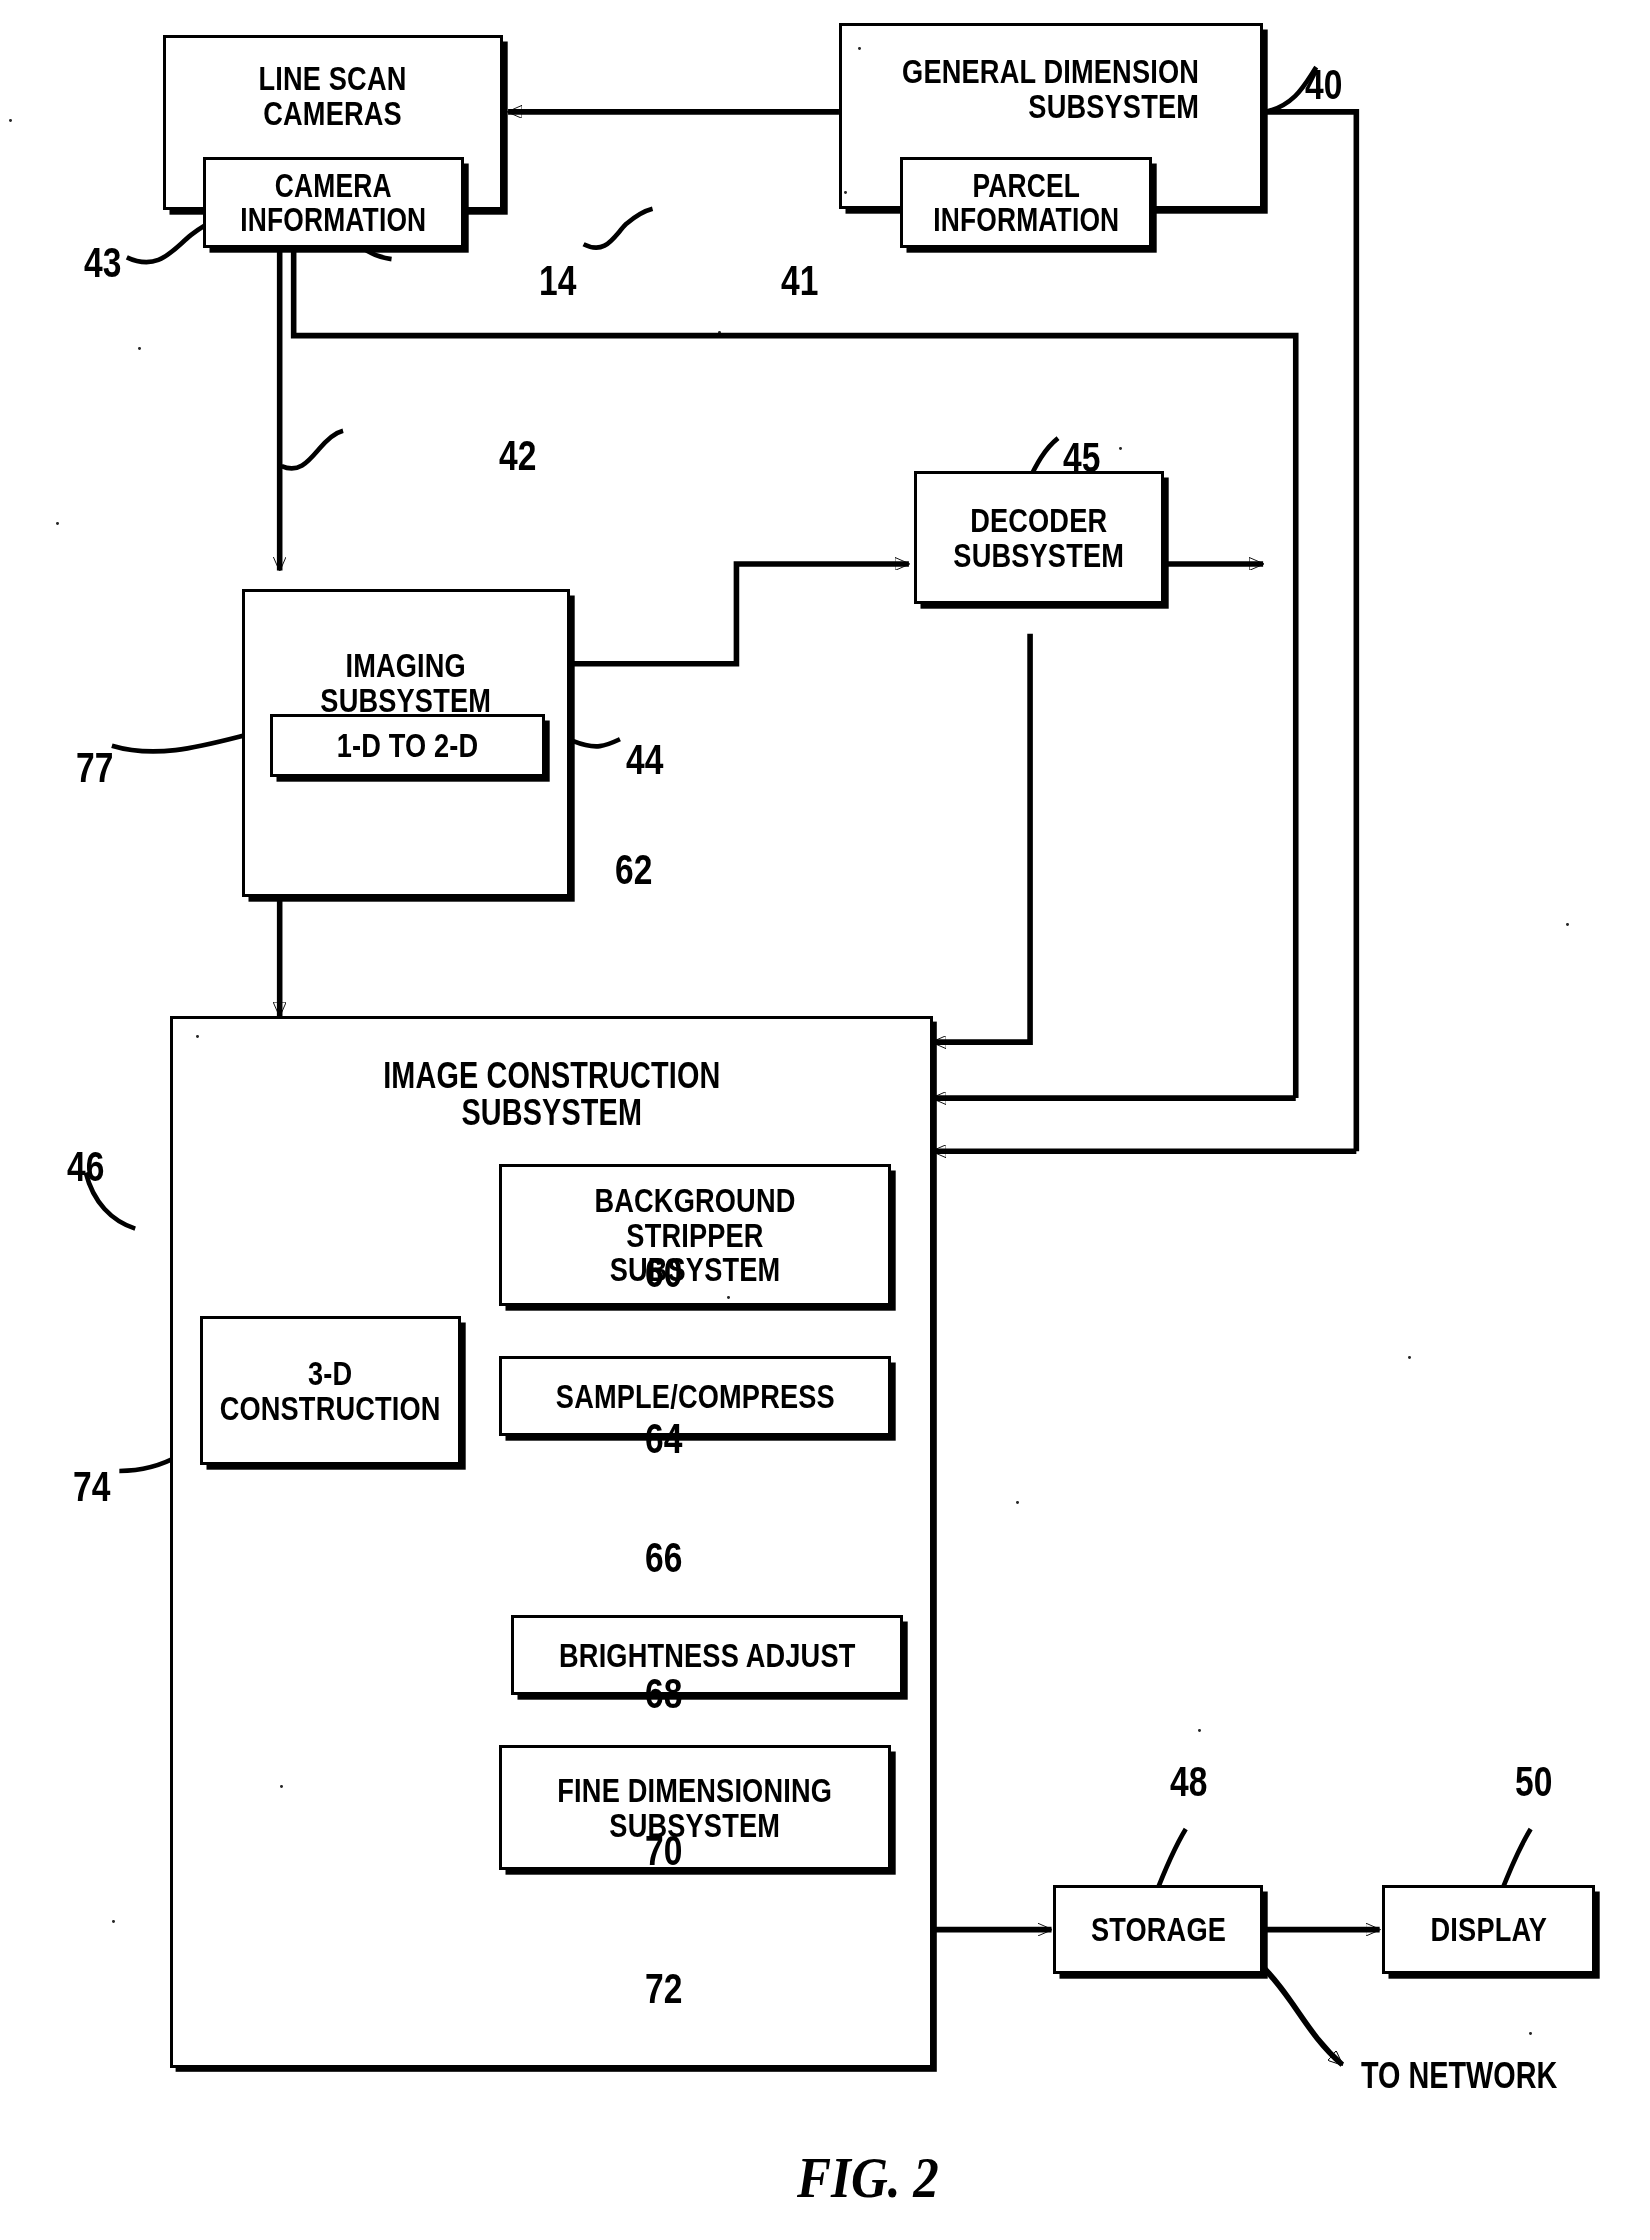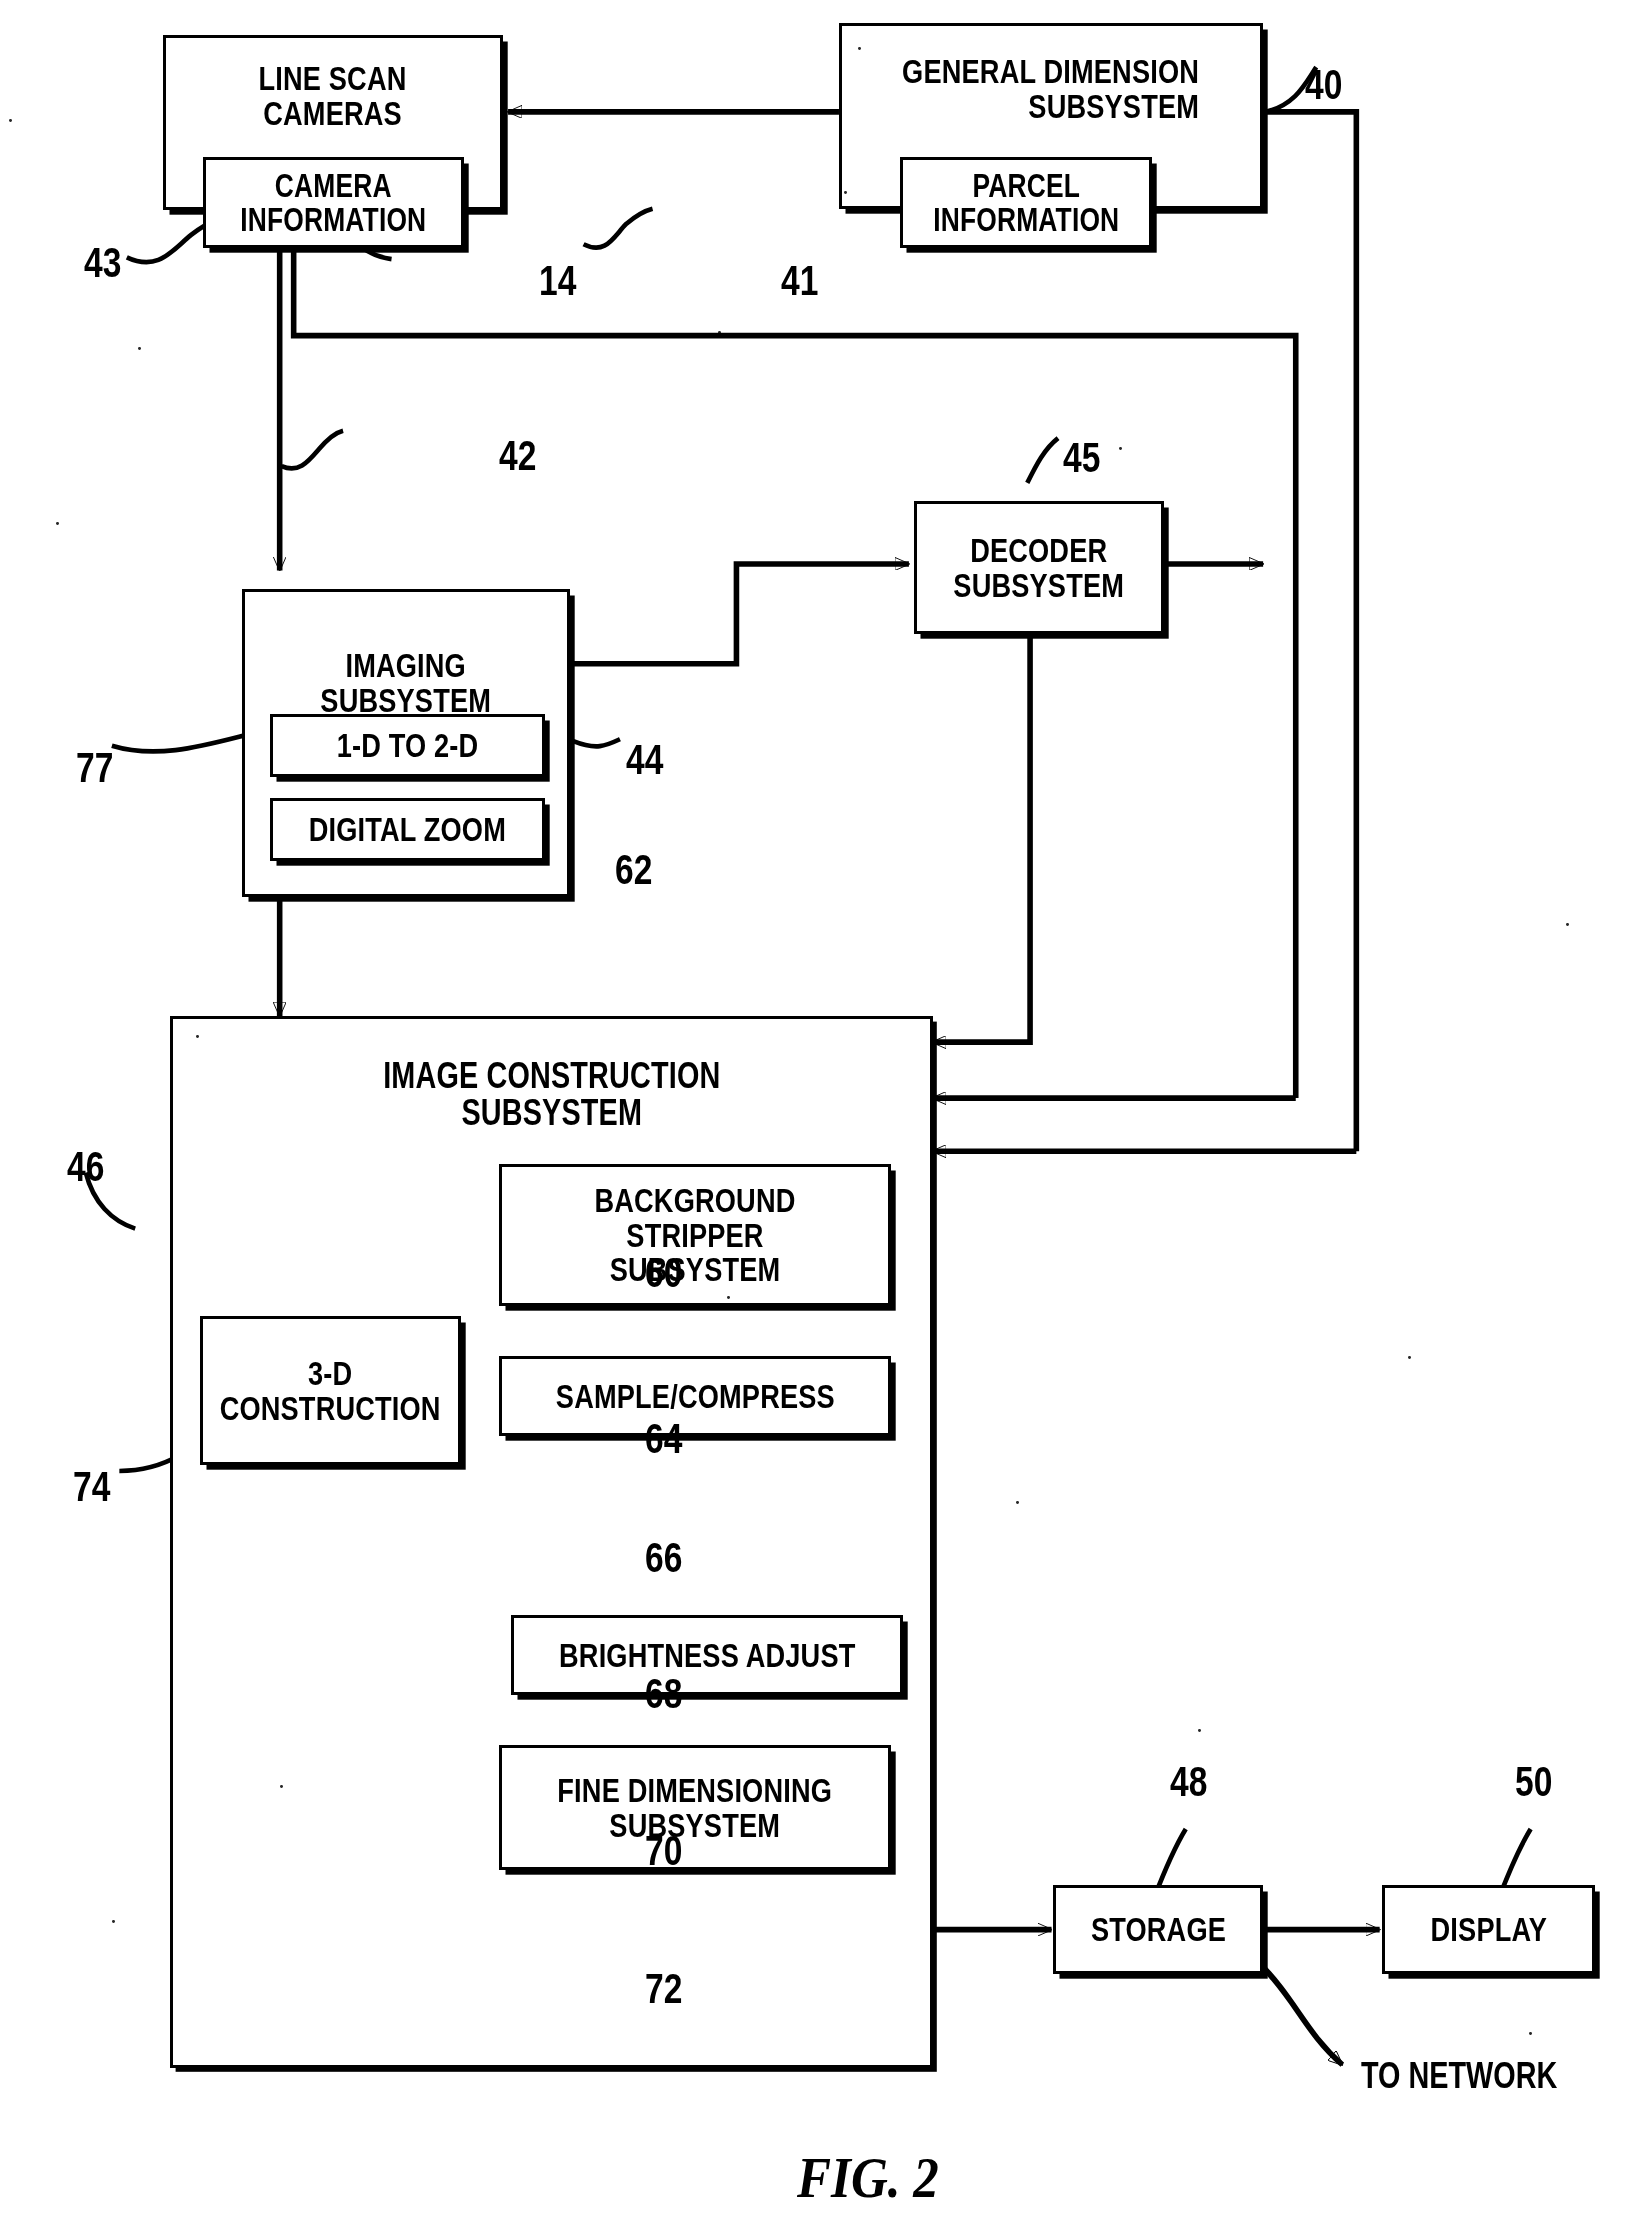--- a/index.html
+++ b/index.html
@@ -192,25 +192,22 @@
 INFORMATION</span>
   </div>
 
   <div class="box" data-name="block-imaging-subsystem" style="left:242px; top:589px; width:328px; height:308px;">
     <span class="lbl" data-name="block-imaging-subsystem-label" style="font-size:34px; margin-top:-121px;">IMAGING
 SUBSYSTEM</span>
   </div>
   <div class="box inner" data-name="block-1d-to-2d" style="left:270px; top:714px; width:275px; height:63px;">
     <span class="lbl" data-name="block-1d-to-2d-label" style="font-size:34px;">1-D TO 2-D</span>
   </div>
-  <div class="box inner" data-name="block-digital-zoom" style="left:270px; top:798px; width:275px; height:63px;">
-    <span class="lbl" data-name="block-digital-zoom-label" style="font-size:34px;">DIGITAL ZOOM</span>
-  </div>
-
-  <div class="box" data-name="block-decoder-subsystem" style="left:914px; top:501px; width:250px; height:133px;">
+
+  <div class="box" data-name="block-decoder-subsystem" style="left:914px; top:471px; width:250px; height:133px;">
     <span class="lbl" data-name="block-decoder-subsystem-label" style="font-size:34px;">DECODER
 SUBSYSTEM</span>
   </div>
 
   <div class="box" data-name="block-image-construction-subsystem" style="left:170px; top:1016px; width:763px; height:1052px; box-shadow:4.7px 4.7px 0 -0.9px #000;">
     <span class="lbl" data-name="block-image-construction-subsystem-label" style="font-size:36px; margin-top:-895px;">IMAGE CONSTRUCTION
 SUBSYSTEM</span>
   </div>
 
   <div class="box inner" data-name="block-3d-construction" style="left:200px; top:1316px; width:261px; height:149px;">

